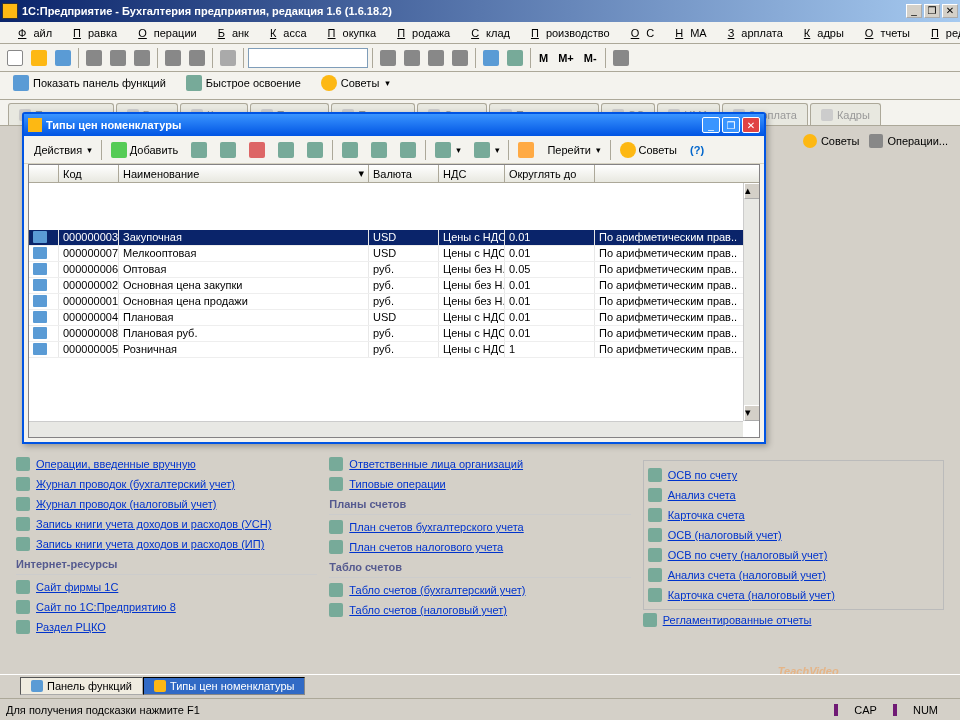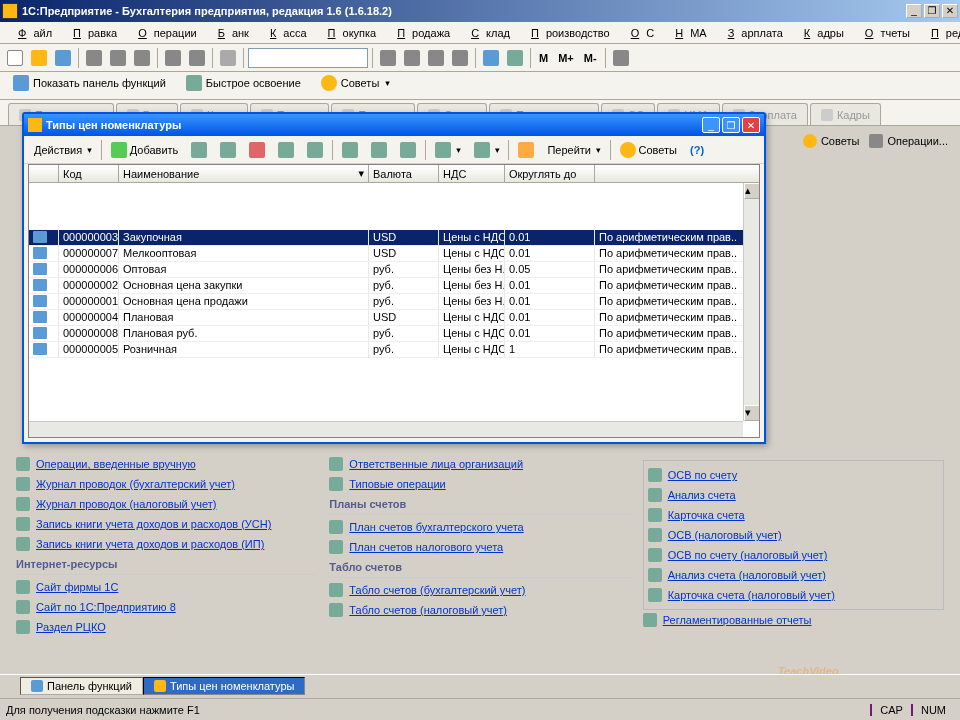--- a/index.html
+++ b/index.html
@@ -74,21 +74,21 @@
 .scrollh { position: absolute; left: 0; right: 16px; bottom: 0; height: 16px; background: #e8e8e4; border-top: 1px solid #ccc; }
 .scrollbtn { width: 16px; height: 16px; background: #d4d0c8; border: 1px outset #fff; position: absolute; }
 
 
 .taskbar { position: absolute; bottom: 24px; left: 0; right: 0; height: 22px; background: #d4d0c8; border-top: 1px solid #fff; display: flex; align-items: center; padding: 0 20px; }
 .taskbtn { height: 18px; padding: 0 10px; display: flex; align-items: center; gap: 4px; border: 1px inset #aaa; background: #f0ece0; }
 .taskbtn.active { background: #316ac5; color: white; border: 1px inset #333; }
 
 .status { position: absolute; bottom: 0; left: 0; right: 0; height: 22px; background: #d4d0c8; border-top: 1px solid #aca899; display: flex; align-items: center; padding: 0 6px; }
 .status .hint { flex: 1; }
-.status .cap { padding: 0 8px; border-left: 2px solid #701a75; }
+.status .cap { padding: 0 16px; border-left: 4px solid #701a75; }
 
 .watermark { position: absolute; right: 20px; bottom: 28px; font-size: 28px; font-weight: bold; color: rgba(255,140,40,0.4); font-style: italic; }
 .watermark .sub { font-size: 9px; display: block; color: rgba(255,140,40,0.35); font-style: normal; font-weight: normal; }
 
 
 .c0 { width: 30px; } .c1 { width: 60px; } .c2 { width: 250px; } .c3 { width: 70px; } .c4 { width: 66px; } .c5 { width: 90px; } .c6 { width: 150px; flex: 1; }
 </style>
 </head>
 <body>
 

